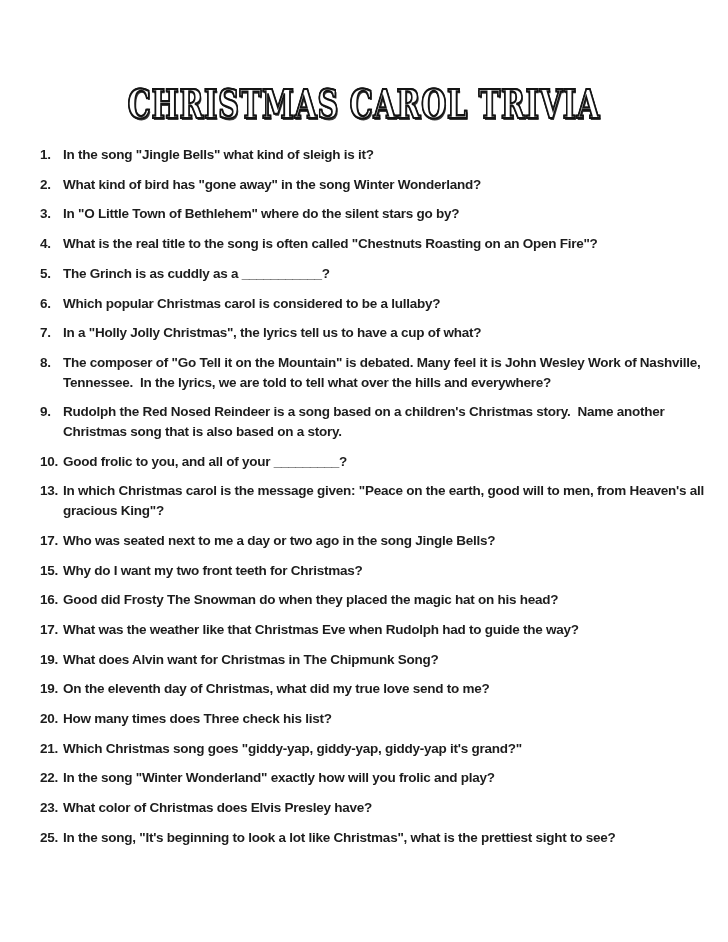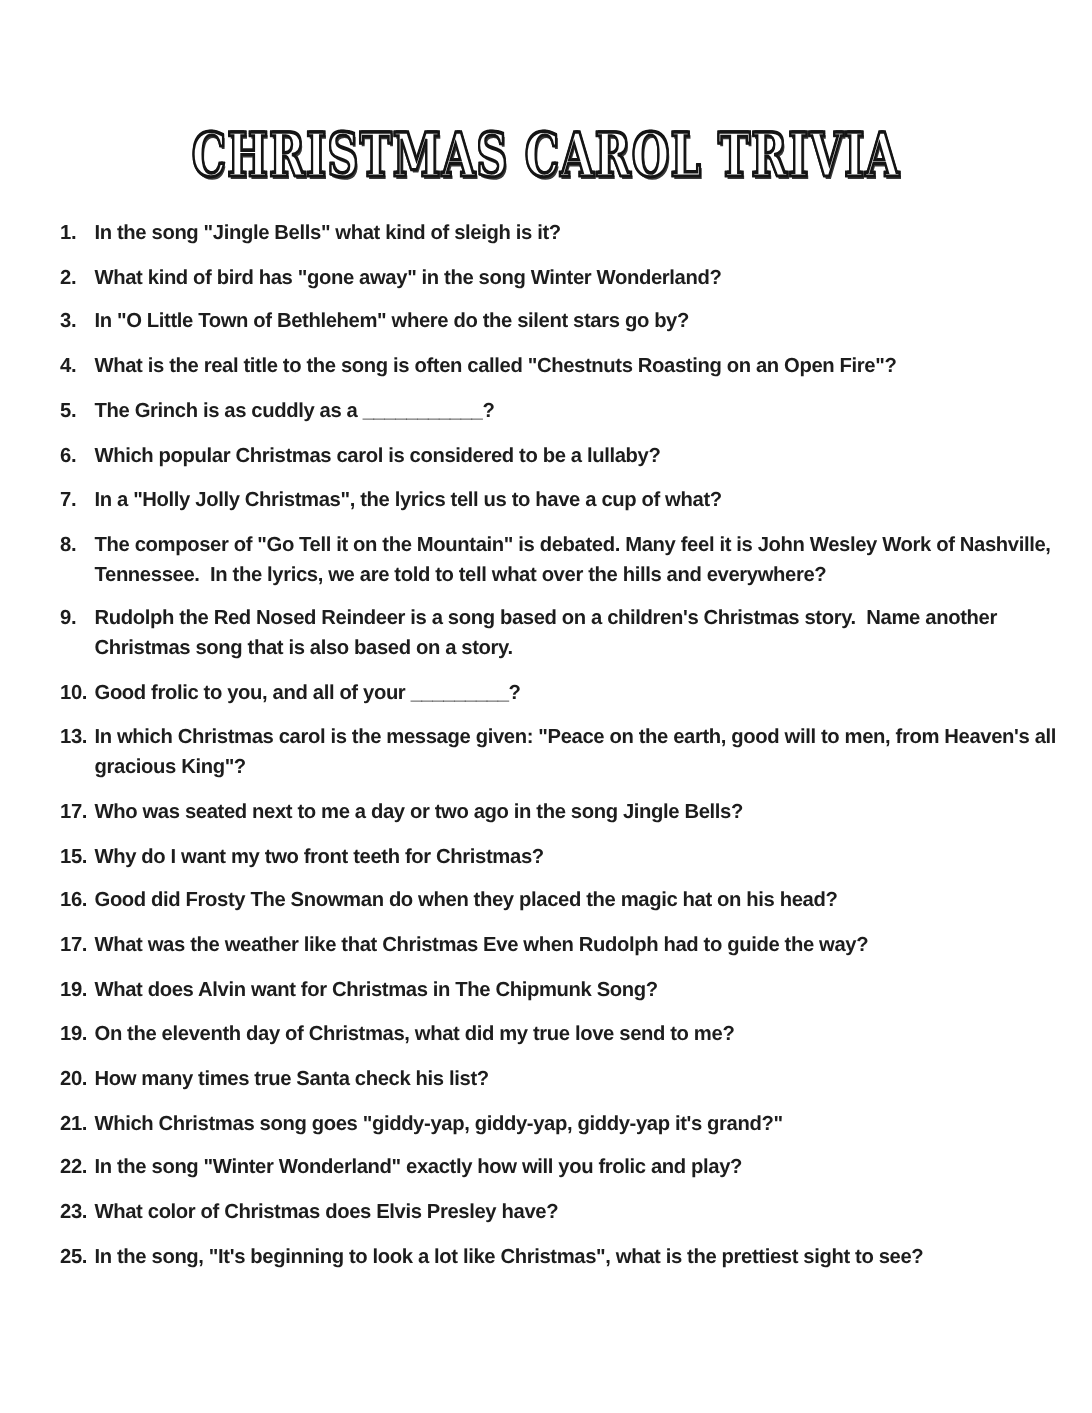--- a/index.html
+++ b/index.html
@@ -158,21 +158,21 @@
     <span class="qtext">What does Alvin want for Christmas in The Chipmunk Song?</span>
   </div>
 
   <div class="question">
     <span class="qnum">19.</span>
     <span class="qtext">On the eleventh day of Christmas, what did my true love send to me?</span>
   </div>
 
   <div class="question">
     <span class="qnum">20.</span>
-    <span class="qtext">How many times true Santa check his list?</span>
+    <span class="qtext">How many times does Three check his list?</span>
   </div>
 
   <div class="question">
     <span class="qnum">21.</span>
     <span class="qtext">Which Christmas song goes "giddy-yap, giddy-yap, giddy-yap it's grand?"</span>
   </div>
 
   <div class="question">
     <span class="qnum">22.</span>
     <span class="qtext">In the song "Winter Wonderland" exactly how will you frolic and play?</span>

